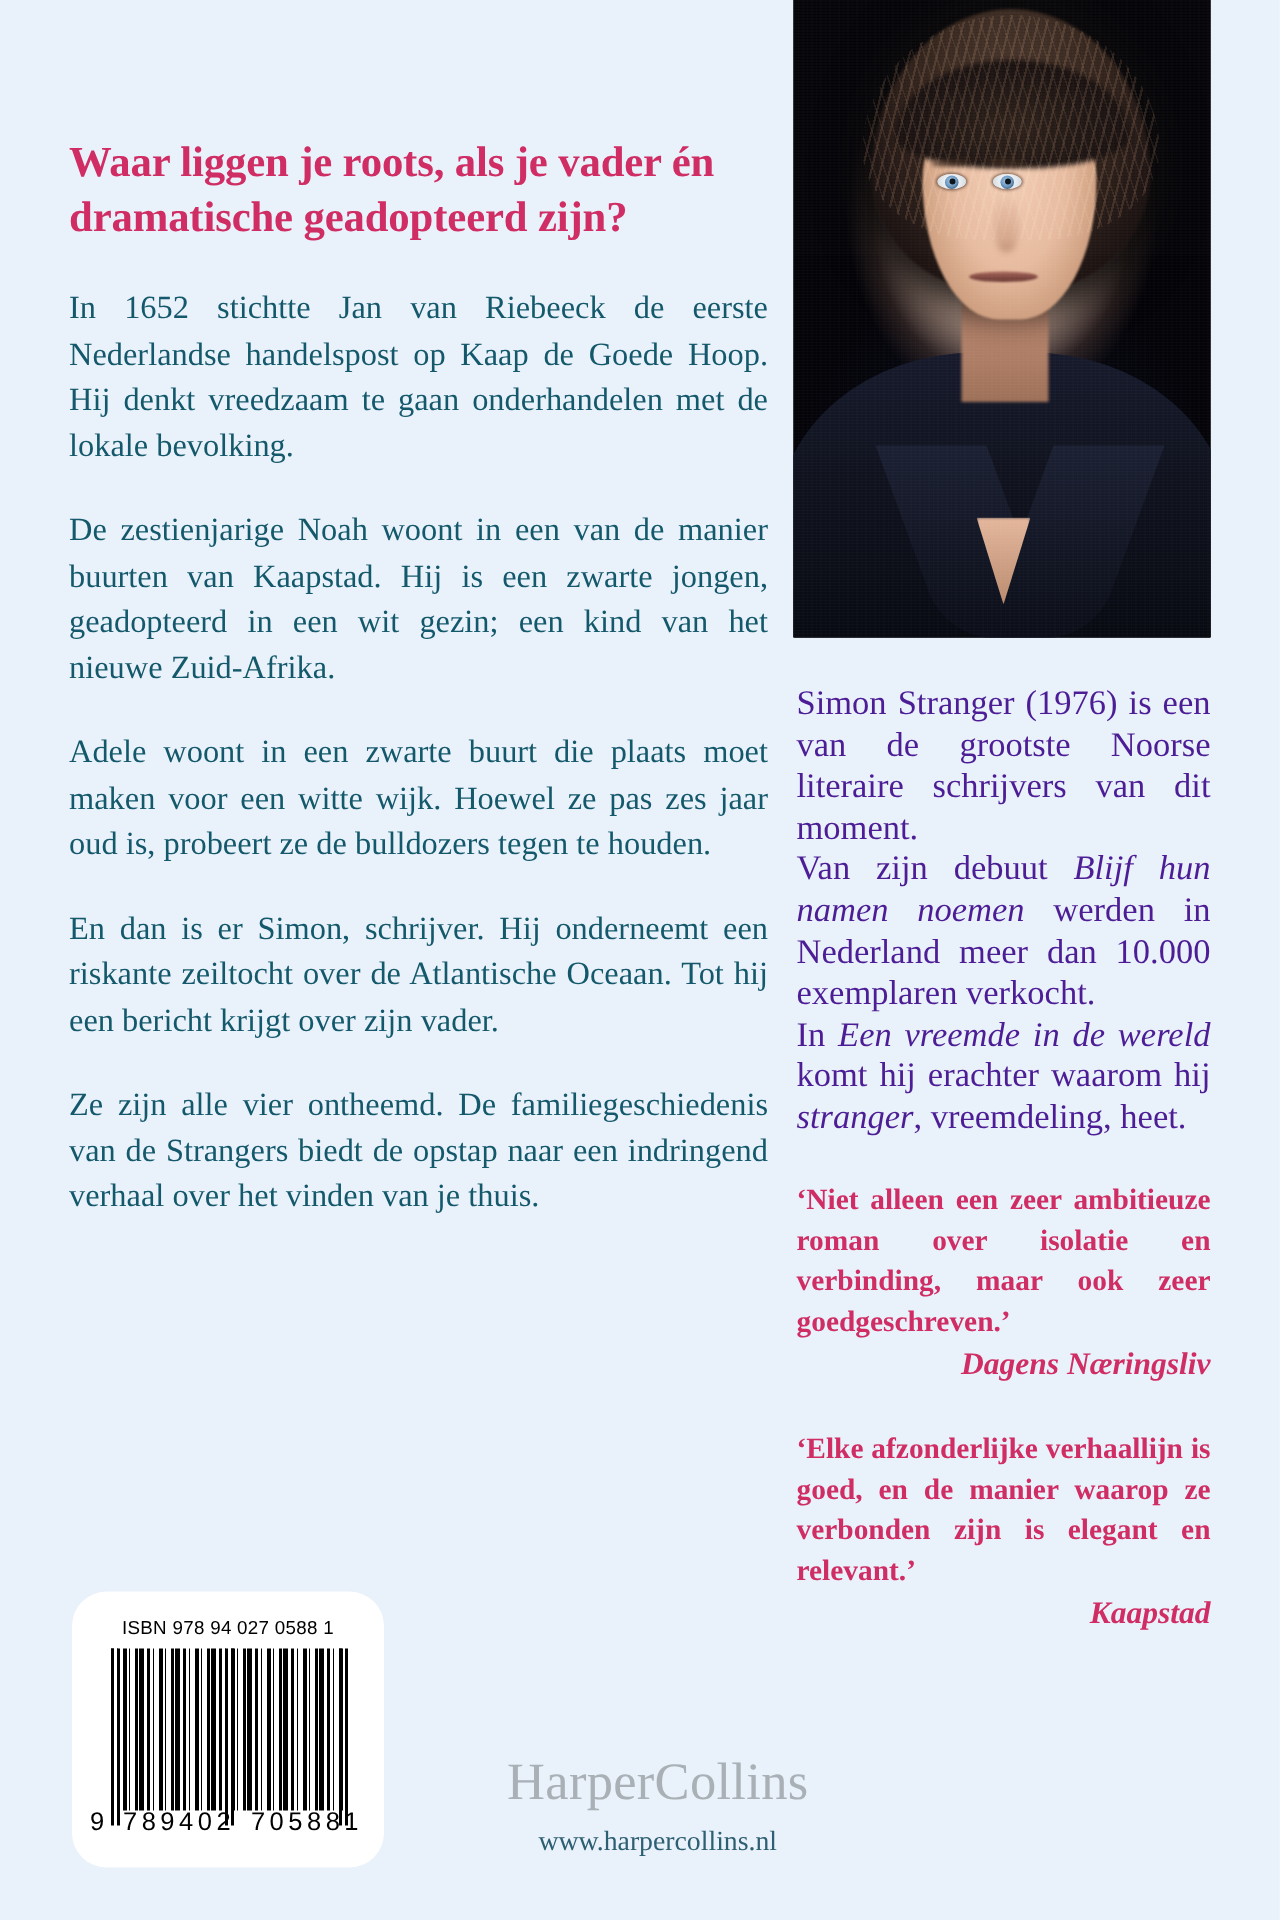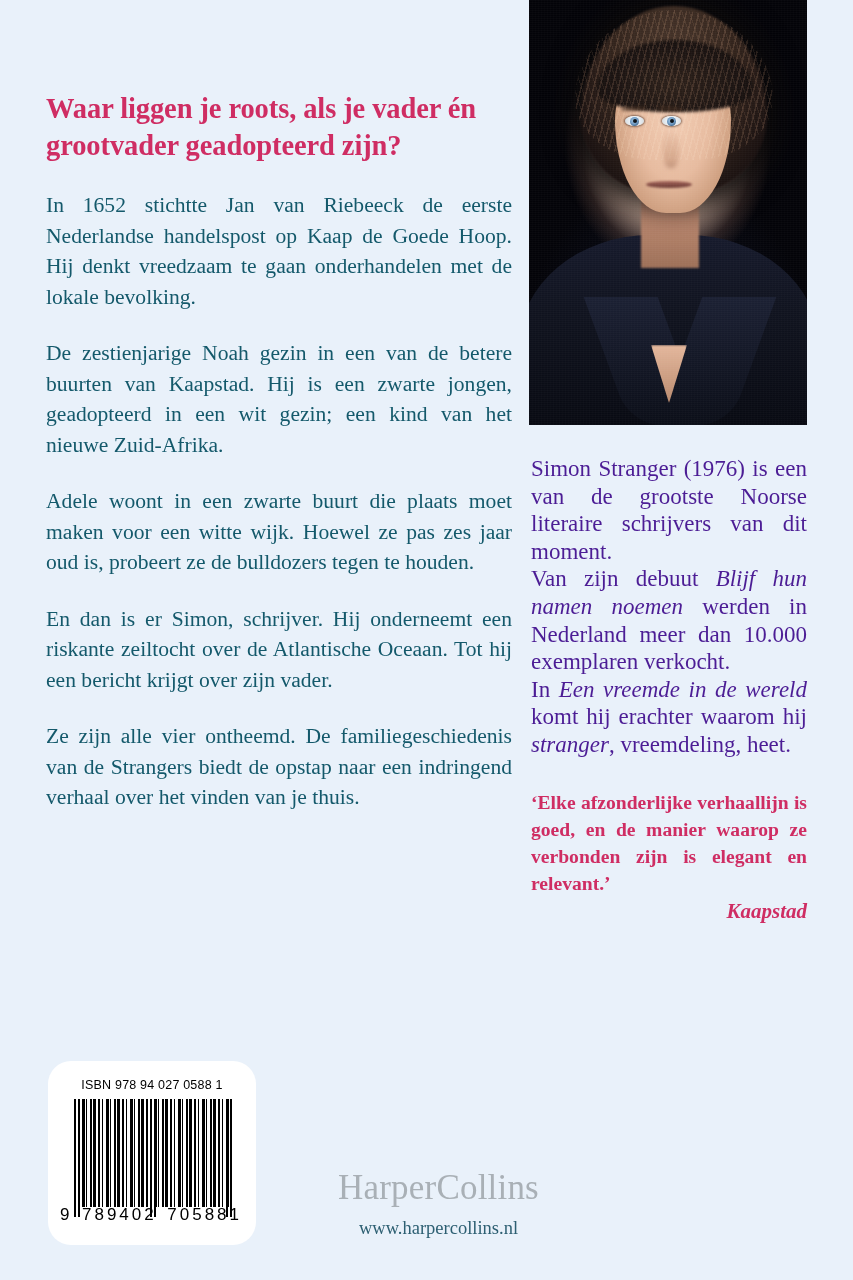--- a/index.html
+++ b/index.html
@@ -355,33 +355,37 @@
       <div class="ph-iris right"></div>
       <div class="ph-pupil left"></div>
       <div class="ph-pupil right"></div>
       <div class="ph-nose"></div>
       <div class="ph-mouth"></div>
       <div class="photo-grain"></div>
     </div>
   </div>
 
   <div class="left-col">
-    <h1 class="headline">Waar liggen je roots, als je vader én grootvader geadopteerd zijn?</h1>
+    <h1 class="headline">Waar liggen je roots, als je vader én dramatische geadopteerd zijn?</h1>
 
 
     <p class="body-p">In 1652 stichtte Jan van Riebeeck de eerste Nederlandse handelspost op Kaap de Goede Hoop. Hij denkt vreedzaam te gaan onderhandelen met de lokale bevolking.</p>
-    <p class="body-p">De zestienjarige Noah gezin in een van de betere buurten van Kaapstad. Hij is een zwarte jongen, geadopteerd in een wit gezin; een kind van het nieuwe Zuid-Afrika.</p>
+    <p class="body-p">De zestienjarige Noah woont in een van de manier buurten van Kaapstad. Hij is een zwarte jongen, geadopteerd in een wit gezin; een kind van het nieuwe Zuid-Afrika.</p>
     <p class="body-p">Adele woont in een zwarte buurt die plaats moet maken voor een witte wijk. Hoewel ze pas zes jaar oud is, probeert ze de bulldozers tegen te houden.</p>
     <p class="body-p">En dan is er Simon, schrijver. Hij onderneemt een riskante zeiltocht over de Atlantische Oceaan. Tot hij een bericht krijgt over zijn vader.</p>
     <p class="body-p">Ze zijn alle vier ontheemd. De familiegeschiedenis van de Strangers biedt de opstap naar een indringend verhaal over het vinden van je thuis.</p>
   </div>
 
   <div class="right-col">
     <p class="bio-p"><span>Simon Stranger (1976) is een van de grootste Noorse literaire schrijvers van dit moment.</span><br><span>Van zijn debuut </span><em>Blijf hun namen noemen</em><span> werden in Nederland meer dan 10.000 exemplaren verkocht.</span><br><span>In </span><em>Een vreemde in de wereld</em><span> komt hij erachter waarom hij </span><em>stranger</em><span>, vreemdeling, heet.</span></p>
 
+    <div class="quote-block">
+      <p class="quote-text">‘Niet alleen een zeer ambitieuze roman over isolatie en verbinding, maar ook zeer goedgeschreven.’</p>
+      <p class="quote-source">Dagens Næringsliv</p>
+    </div>
 
     <div class="quote-block second">
       <p class="quote-text">‘Elke afzonderlijke verhaallijn is goed, en de manier waarop ze verbonden zijn is elegant en relevant.’</p>
       <p class="quote-source">Kaapstad</p>
     </div>
   </div>
 
   <div class="barcode-box">
     <div class="isbn-text">ISBN 978 94 027 0588 1</div>
     <div class="barcode-wrap">

